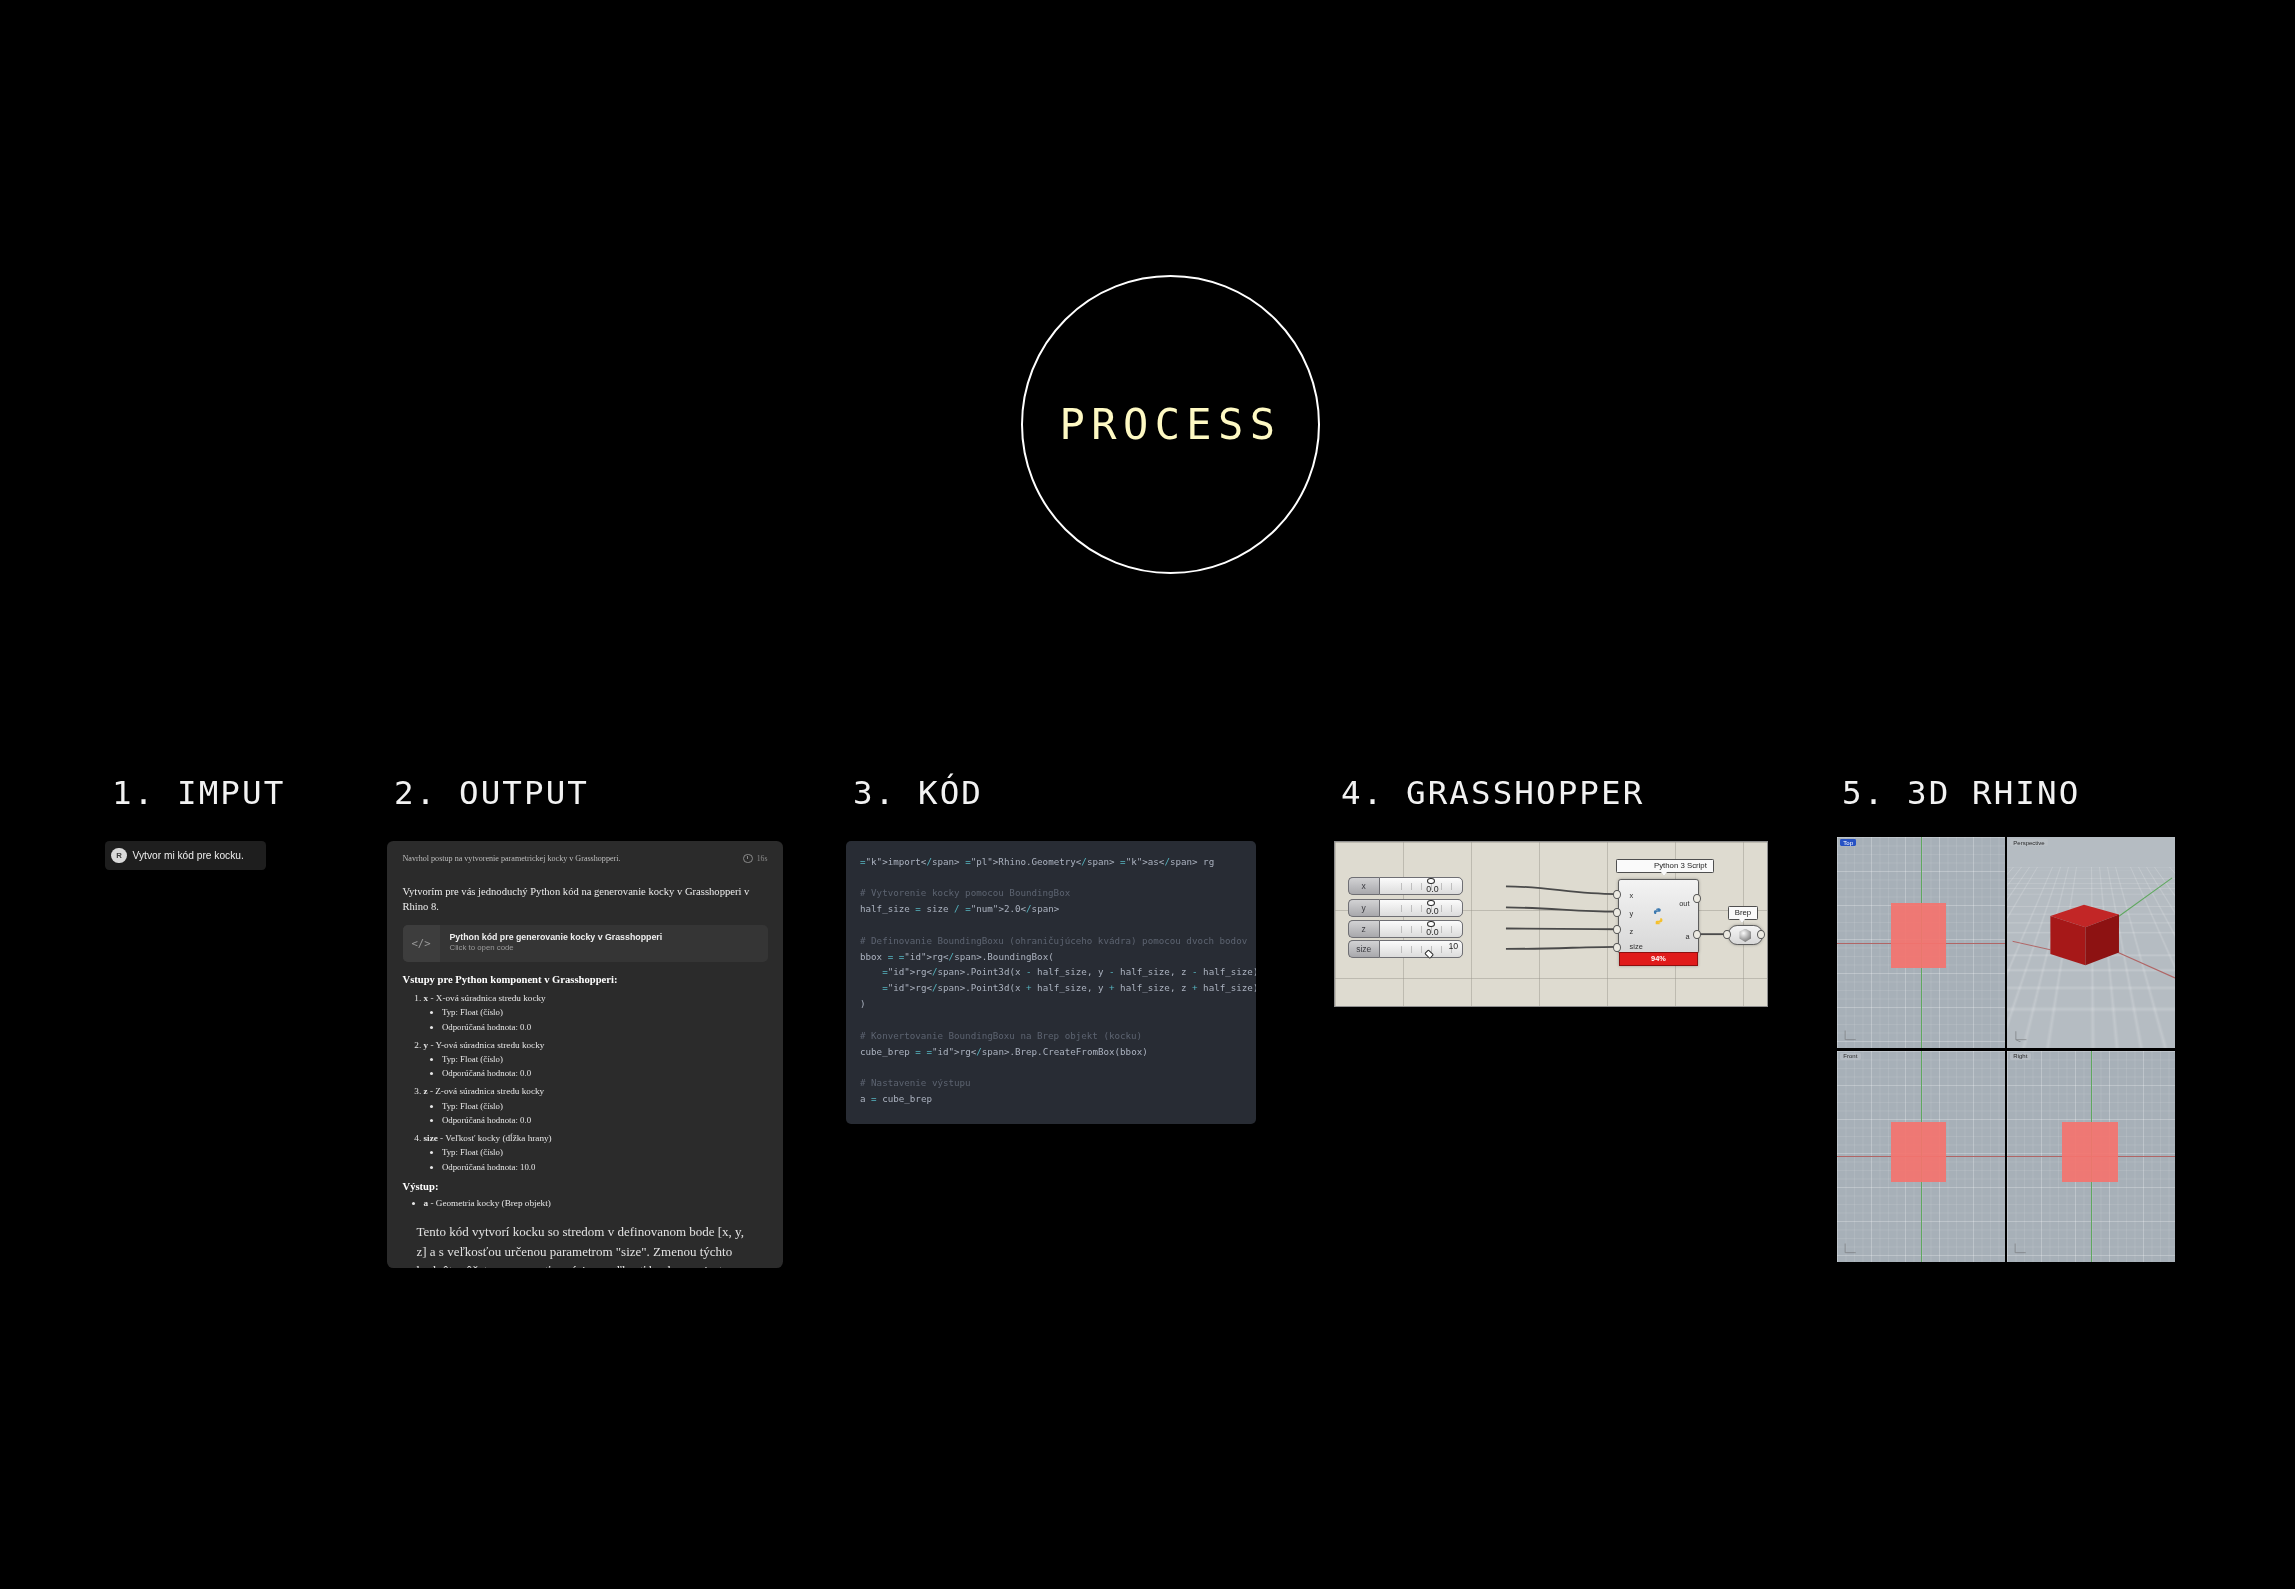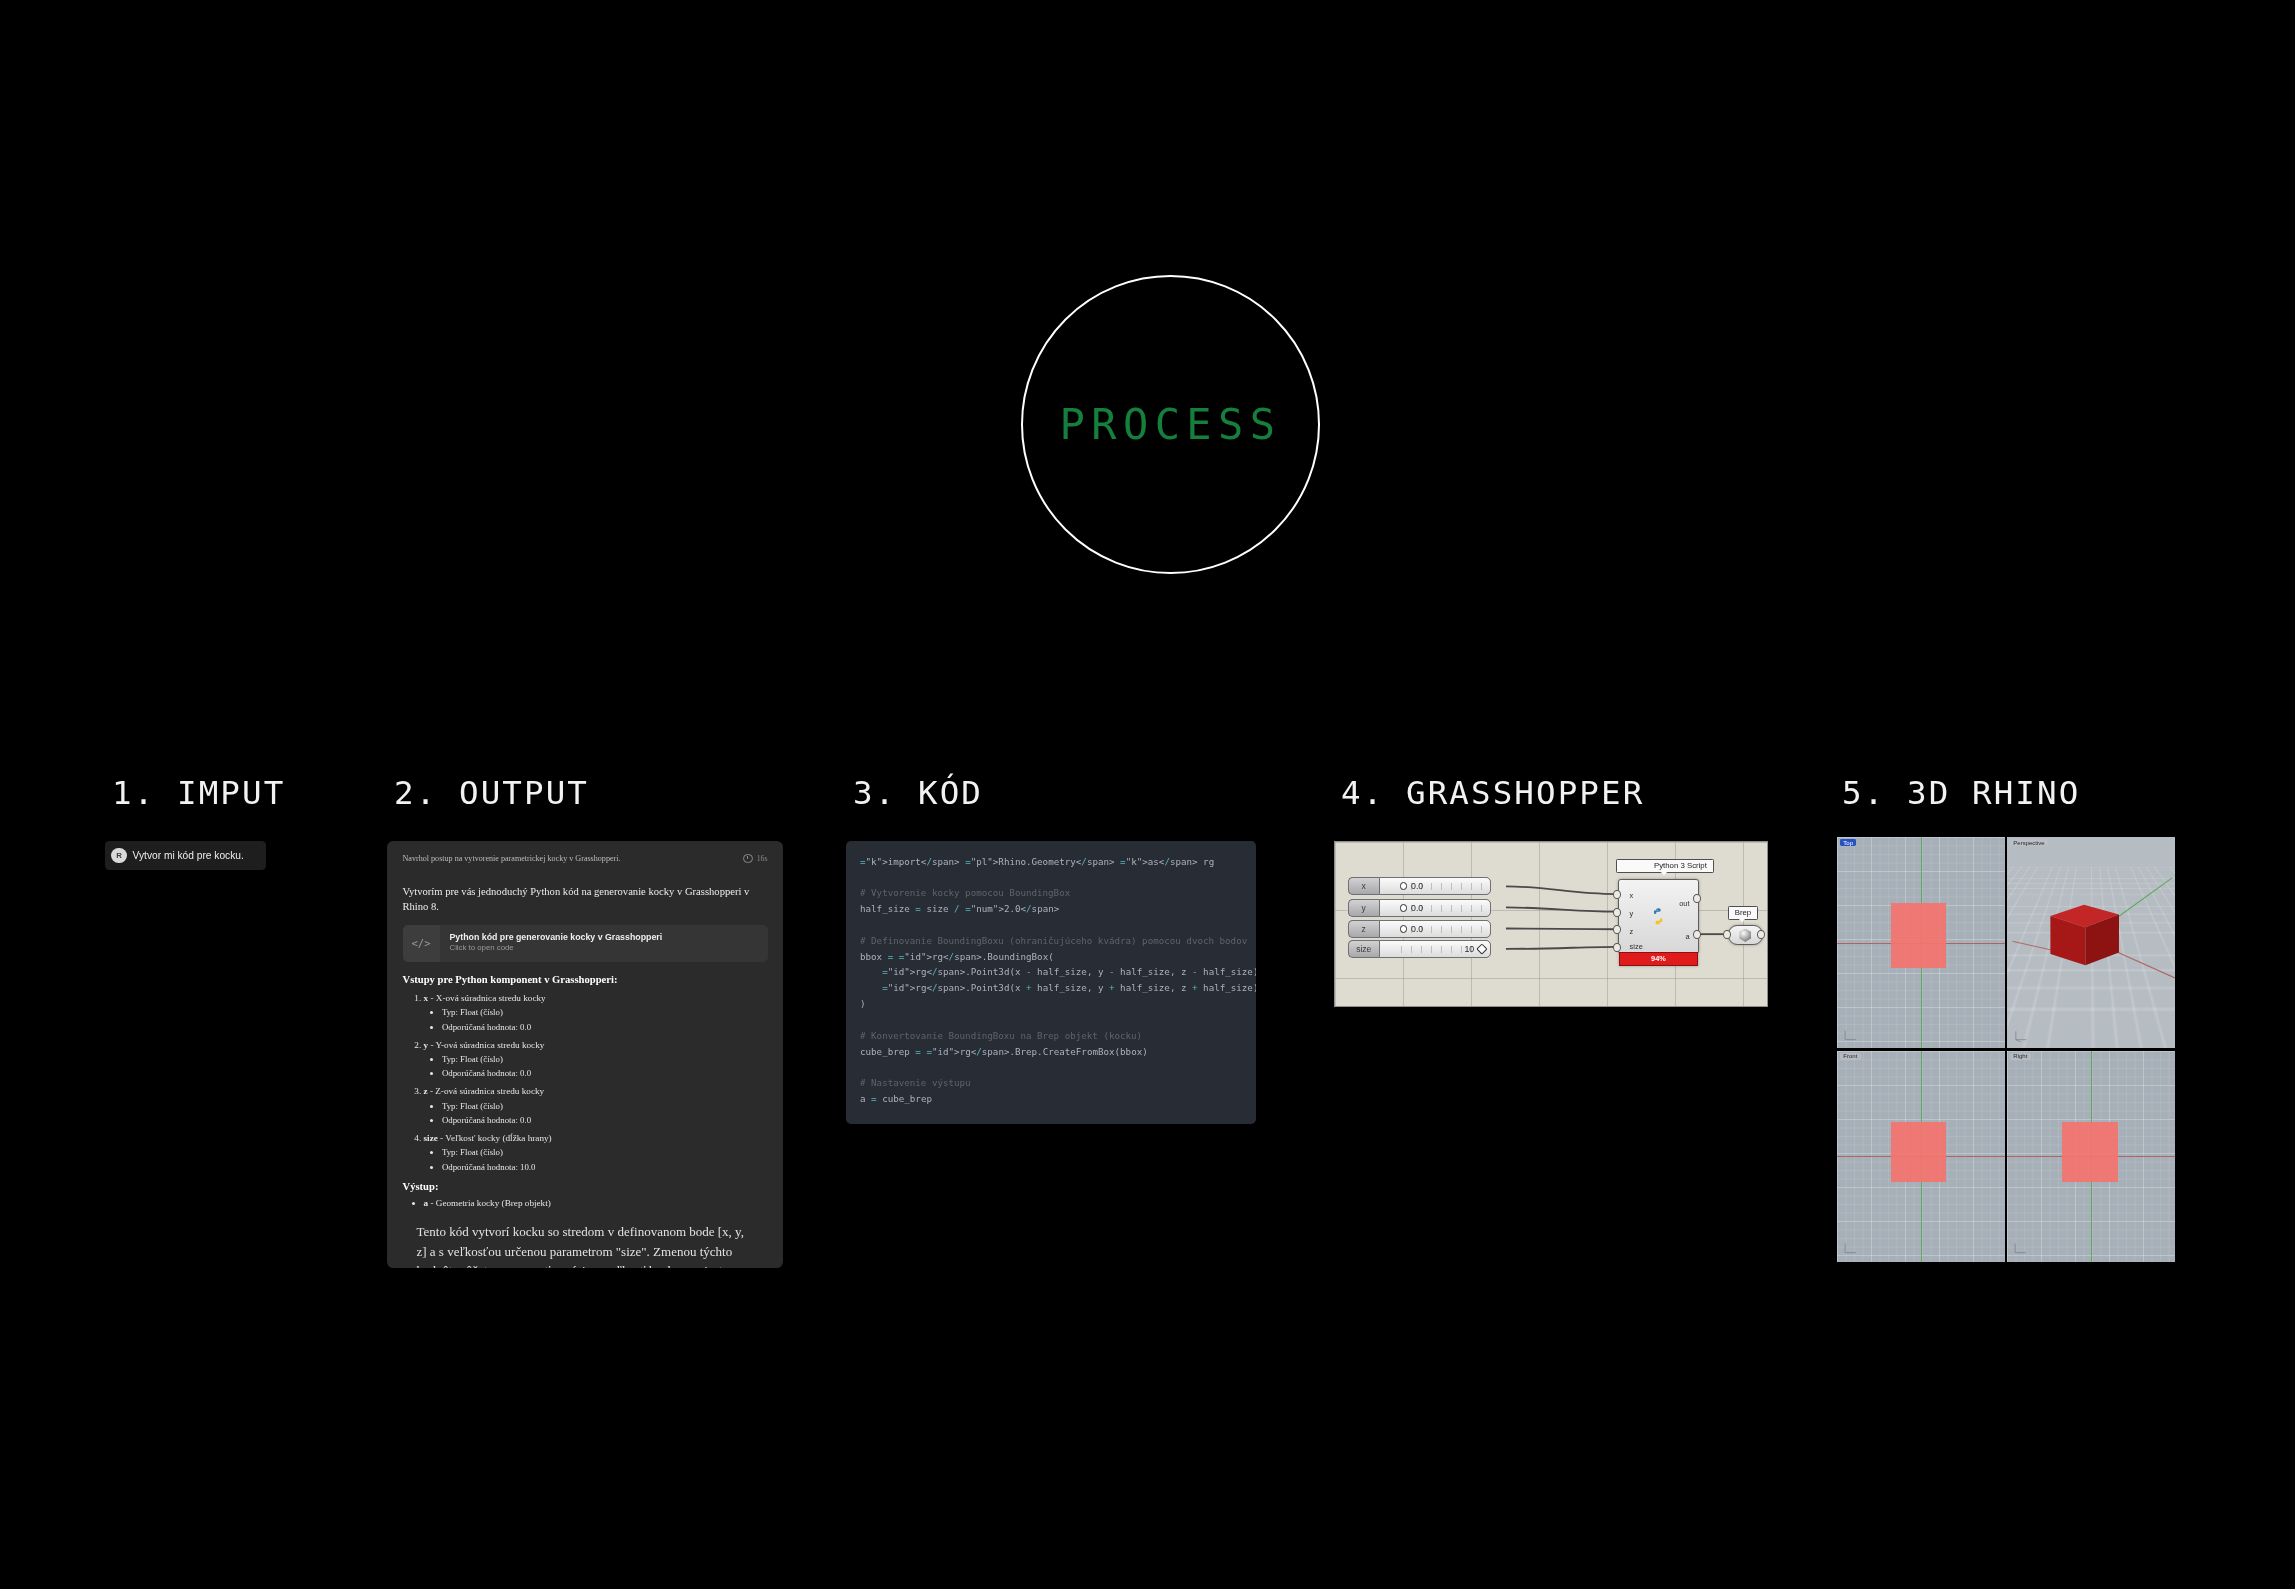--- a/index.html
+++ b/index.html
@@ -9,21 +9,21 @@
     -webkit-font-smoothing:antialiased;
   }
 
   
   #process-badge{
     position:absolute;left:1021px;top:275px;width:299px;height:299px;
     border:2.1px solid #ffffff;border-radius:50%;
     display:flex;align-items:center;justify-content:center;box-sizing:border-box;
   }
   #process-badge .label{
-    font-size:42px;letter-spacing:6.4px;font-weight:400;color:#15803d;
+    font-size:42px;letter-spacing:6.4px;font-weight:400;color:#fef9c3;
     font-family:"DejaVu Sans Mono",monospace;
   }
 
   
   .step{position:absolute;}
   .step-title{
     font-family:"DejaVu Sans Mono",monospace;
     font-size:32.5px;letter-spacing:2.1px;color:#f2f2f2;white-space:nowrap;
     font-weight:400;line-height:1;margin-left:7px;
   }
@@ -99,23 +99,23 @@
   }
   #gh-card .gh-grid{position:absolute;inset:0;
     background-image:linear-gradient(to right,rgba(150,148,138,.45) 0.7px,transparent 0.7px),
                      linear-gradient(to bottom,rgba(150,148,138,.45) 0.7px,transparent 0.7px);
     background-size:68px 68px;}
   .slider{position:absolute;height:18.4px;display:flex;align-items:stretch;
     filter:drop-shadow(0.7px 0.7px 0.7px rgba(0,0,0,.28));}
   .slider .cap{width:30px;background:linear-gradient(to bottom,#d2d2d4,#a8a8ac);
     border:0.7px solid #6f6f74;border-right:none;border-radius:5px 0 0 5px;
     display:flex;align-items:center;justify-content:center;font-size:8.5px;color:#3b3b40;}
-  .slider .track{width:112px;background:linear-gradient(to bottom,#fbfbfb,#dcdcdc);
+  .slider .track{width:84px;background:linear-gradient(to bottom,#fbfbfb,#dcdcdc);
     border:0.7px solid #6f6f74;border-radius:0 5px 5px 0;position:relative;
-    display:flex;align-items:center;padding-left:20px;box-sizing:border-box;}
+    display:flex;align-items:center;padding-left:20px;box-sizing:border-box;flex-direction:column;}
   .slider .ticks{position:absolute;left:21px;right:7px;top:50%;height:6.4px;margin-top:-2.8px;
     background-image:linear-gradient(to right,#b6b6b6 0.7px,transparent 0.7px);background-size:10px 100%;opacity:.85;}
   .slider .knob{width:7.8px;height:7.8px;border-radius:50%;border:1.8px solid #2c2c2c;background:#fff;
     box-sizing:border-box;z-index:2;}
   .slider .knob.diamond{border-radius:1.4px;transform:rotate(45deg);}
   .slider .val{font-size:8.8px;color:#2a2a2a;margin-left:3.5px;z-index:2;}
   .slider .val.right{margin-left:auto;margin-right:3.5px;}
   .port{position:absolute;width:7.8px;height:9.2px;border:1.1px solid #575757;border-radius:50%;
     background:#eceae2;box-sizing:border-box;}
   #py-comp{position:absolute;left:283px;top:37px;width:79px;height:73px;

